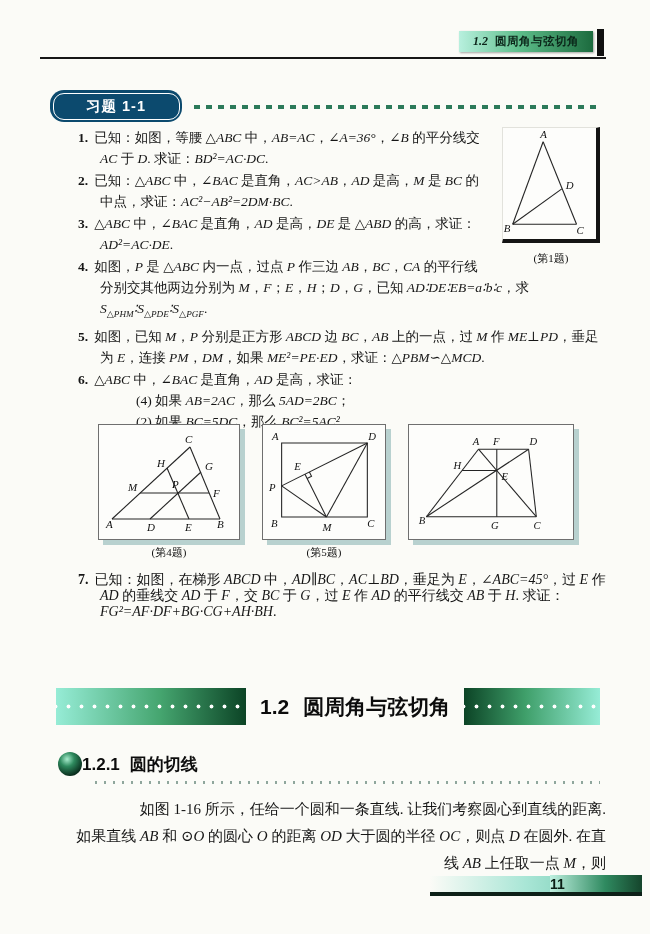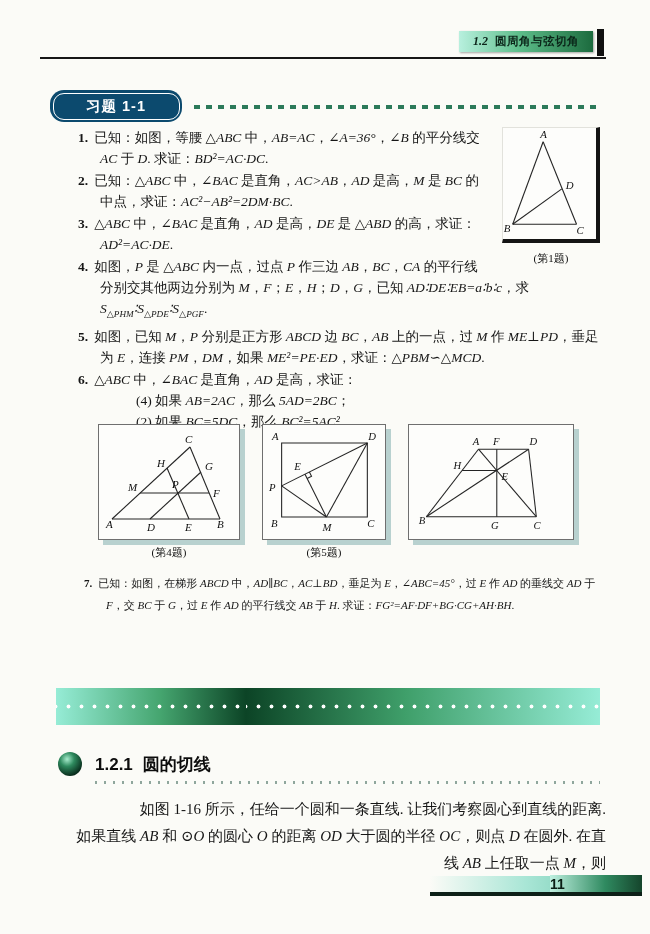--- a/index.html
+++ b/index.html
@@ -55,21 +55,21 @@
   .figcell { text-align:center; }
   .figbox {
     background:#fdfdfb; border:1px solid #6f6f6f;
     box-shadow:5px 5px 0 rgba(130,175,175,.55);
     display:flex; align-items:center; justify-content:center;
   }
   .figbox.f4 { width:142px; height:116px; }
   .figbox.f5 { width:124px; height:116px; }
   .figbox.f7 { width:166px; height:116px; }
 
-  .prob7 { position:absolute; top:572px; left:84px; right:44px; font-size:11px; line-height:22px; }
+  .prob7 { position:absolute; top:572px; left:78px; right:44px; font-size:14px; line-height:16px; }
 
   
   svg line, svg polyline, svg polygon { stroke:#242424; stroke-width:1.1; fill:none; }
   svg text { font-family:"Liberation Serif","DejaVu Serif",serif; font-style:italic; font-size:11px; fill:#101010; }
 
   
   .banner { position:absolute; top:688px; left:56px; right:50px; height:37px; display:flex; align-items:center; }
   .gbar { height:37px;
     background-image:
       radial-gradient(circle,#ffffff 1.6px,rgba(255,255,255,0) 2.3px),
@@ -82,21 +82,21 @@
   .gbar.right { flex:1;
     background-image:
       radial-gradient(circle,#ffffff 1.6px,rgba(255,255,255,0) 2.3px),
       linear-gradient(90deg,#0c4426 0%,#3f9f6a 45%,#96ecd6 100%);
   }
   .banner-title { margin:0 14px; font-family:"Liberation Sans",sans-serif; font-weight:bold; font-size:21px; color:#0c0c0c; white-space:nowrap; }
   .banner-title .sp { display:inline-block; width:14px; }
 
   
   .subsec { position:absolute; top:752px; left:58px; right:50px; }
-  .subsec-row { display:flex; align-items:center; gap:13px; }
+  .subsec-row { display:flex; align-items:center; gap:0; }
   .sphere { width:24px; height:24px; border-radius:50%;
     background:radial-gradient(circle at 38% 30%,#a8eccd 0%,#2e8a5e 32%,#0b3220 72%,#050f0a 100%);
     flex:0 0 auto; }
   .subsec-title { font-family:"Liberation Sans",sans-serif; font-weight:bold; font-size:17px; color:#0d0d0d; }
   .subsec-title .sp { display:inline-block; width:10px; }
   .dotted { margin:5px 0 0 37px; height:3px;
     background:repeating-linear-gradient(90deg,#8fa69c 0 2px,transparent 2px 9px); }
 
   
   .bodytext { position:absolute; top:796px; left:42px; right:44px; font-size:15px; line-height:27px; }
@@ -253,20 +253,23 @@
   </div>
 
   <div class="prob7">
     <div class="prob">
       <span class="num">7.</span><span><span>已知：如图，在梯形 </span><span class="m">ABCD</span><span> 中，</span><span class="m">AD∥BC</span><span>，</span><span class="m">AC⊥BD</span><span>，垂足为 </span><span class="m">E</span><span>，</span><span class="m">∠ABC=45°</span><span>，过 </span><span class="m">E</span><span> 作 </span><span class="m">AD</span><span> 的垂线交 </span><span class="m">AD</span><span> 于 </span><span class="m">F</span><span>，交 </span><span class="m">BC</span><span> 于 </span><span class="m">G</span><span>，过 </span><span class="m">E</span><span> 作 </span><span class="m">AD</span><span> 的平行线交 </span><span class="m">AB</span><span> 于 </span><span class="m">H</span><span>. 求证：</span><span class="m">FG²=AF·DF+BG·CG+AH·BH</span><span>.</span></span>
     </div>
   </div>
 
   <div class="banner">
     <div class="gbar left"></div>
+    <div class="banner-title">
+      <span>1.2</span><span class="sp"></span><span>圆周角与弦切角</span>
+    </div>
     <div class="gbar right"></div>
   </div>
 
   <div class="subsec">
     <div class="subsec-row">
       <div class="sphere"></div>
       <div class="subsec-title">
         <span>1.2.1</span><span class="sp"></span><span>圆的切线</span>
       </div>
     </div>

